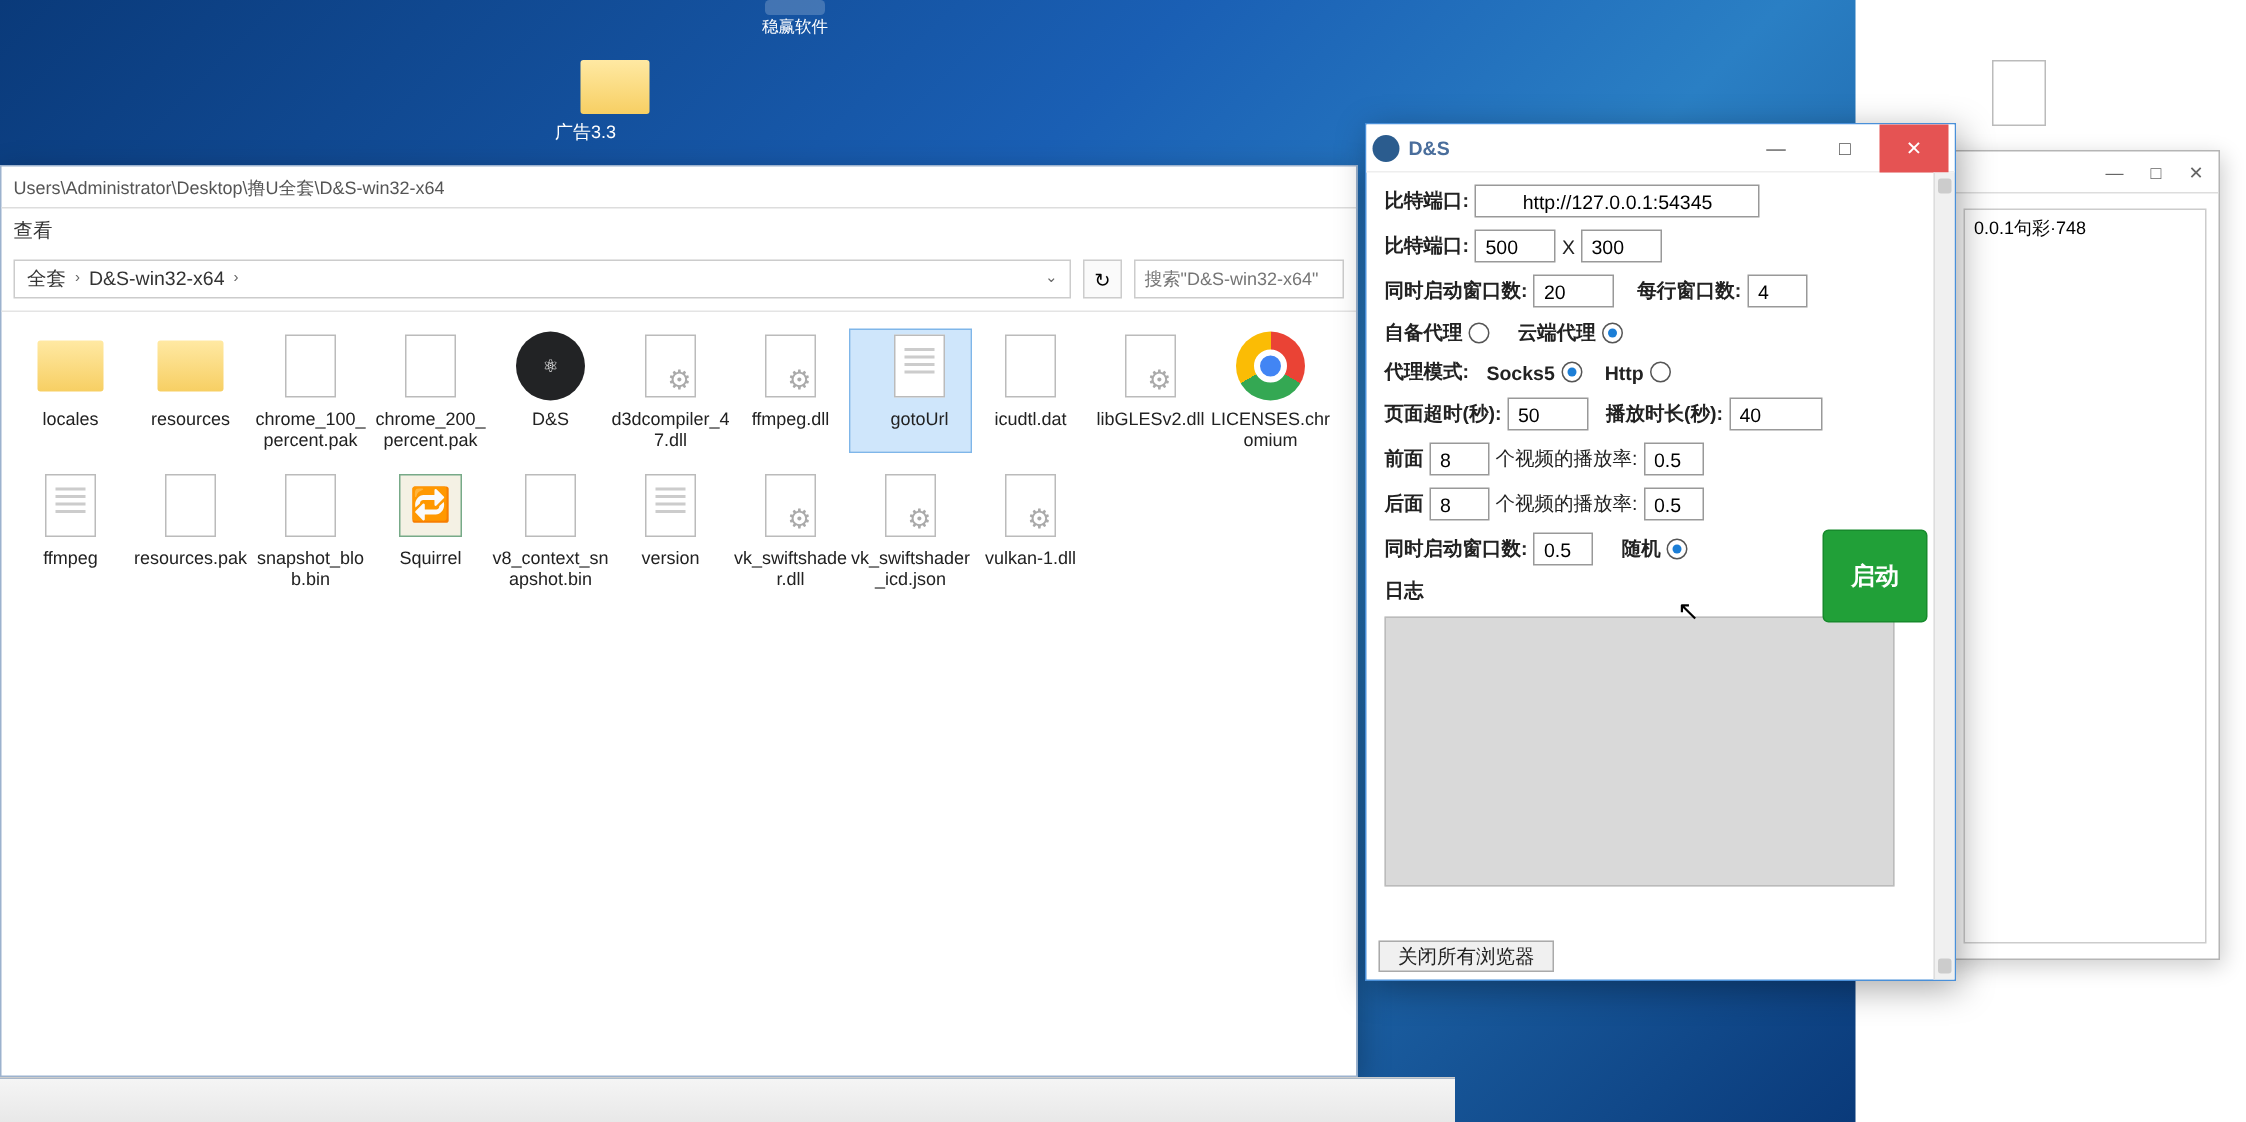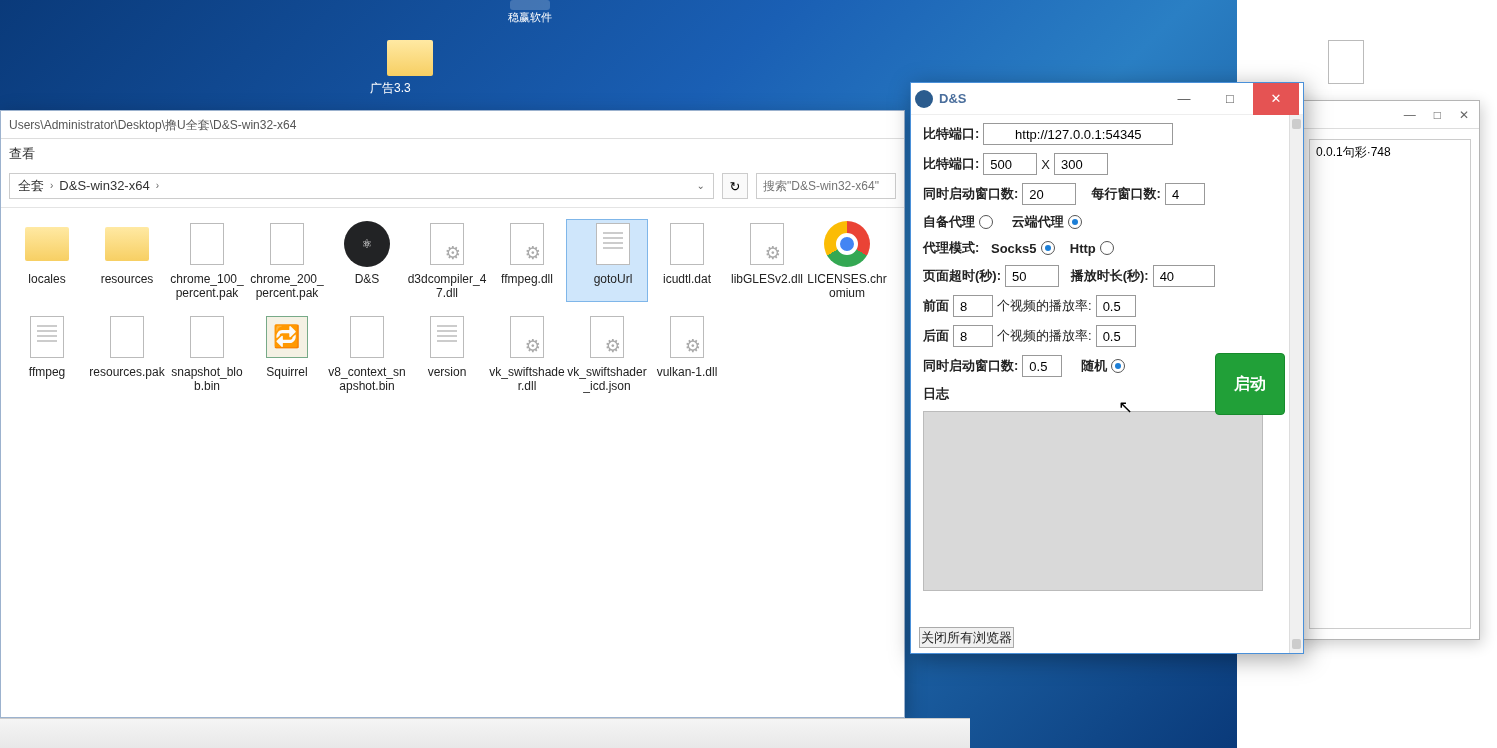--- a/index.html
+++ b/index.html
@@ -148,21 +148,21 @@
     border:1px solid #178a2c;
   }
   .log-label { margin-top:8px; }
   .log-box {
     width: 340px; height: 180px; background:#d9d9d9; border:1px solid #bbb;
   }
   .ds-footer {
     position:absolute; left:8px; bottom:6px;
   }
   .ds-footer .closeall {
-    border:1px solid #aaa; background:#f0f0f0; padding:2px 1px; font-size:13px;
+    border:1px solid #aaa; background:#f0f0f0; padding:2px 12px; font-size:13px;
   }
   .ds-scroll { position:absolute; right:0; top:32px; bottom:0; width:14px; background:#f0f0f0; border-left:1px solid #ddd;}
   .ds-scroll::before{content:"";position:absolute;top:4px;left:2px;right:2px;height:10px;background:#ccc;border-radius:2px;}
   .ds-scroll::after{content:"";position:absolute;bottom:4px;left:2px;right:2px;height:10px;background:#ccc;border-radius:2px;}
   .cursor {
     position:absolute; left:1118px; top:396px; font-size:18px; color:#000;
   }
 
   
   .notewin {

